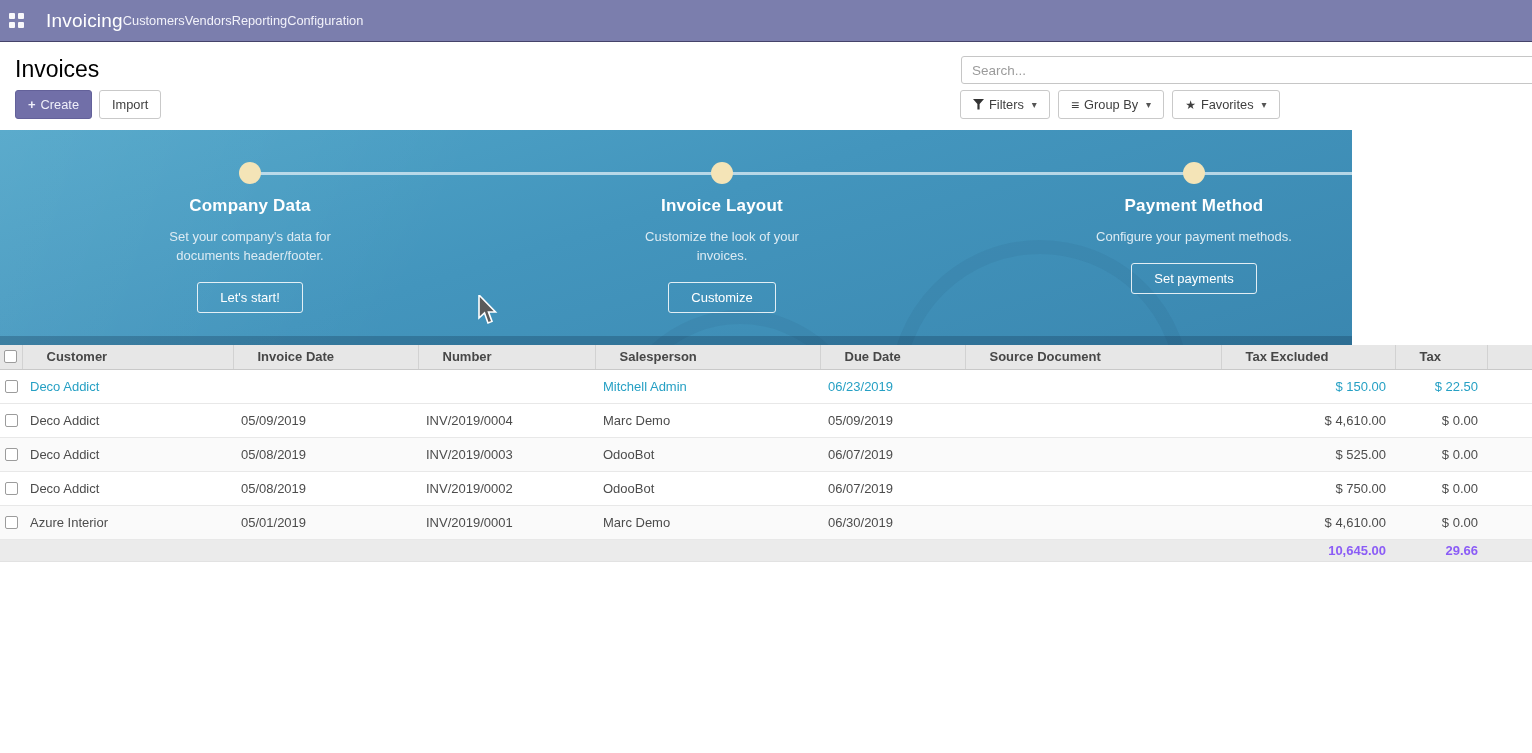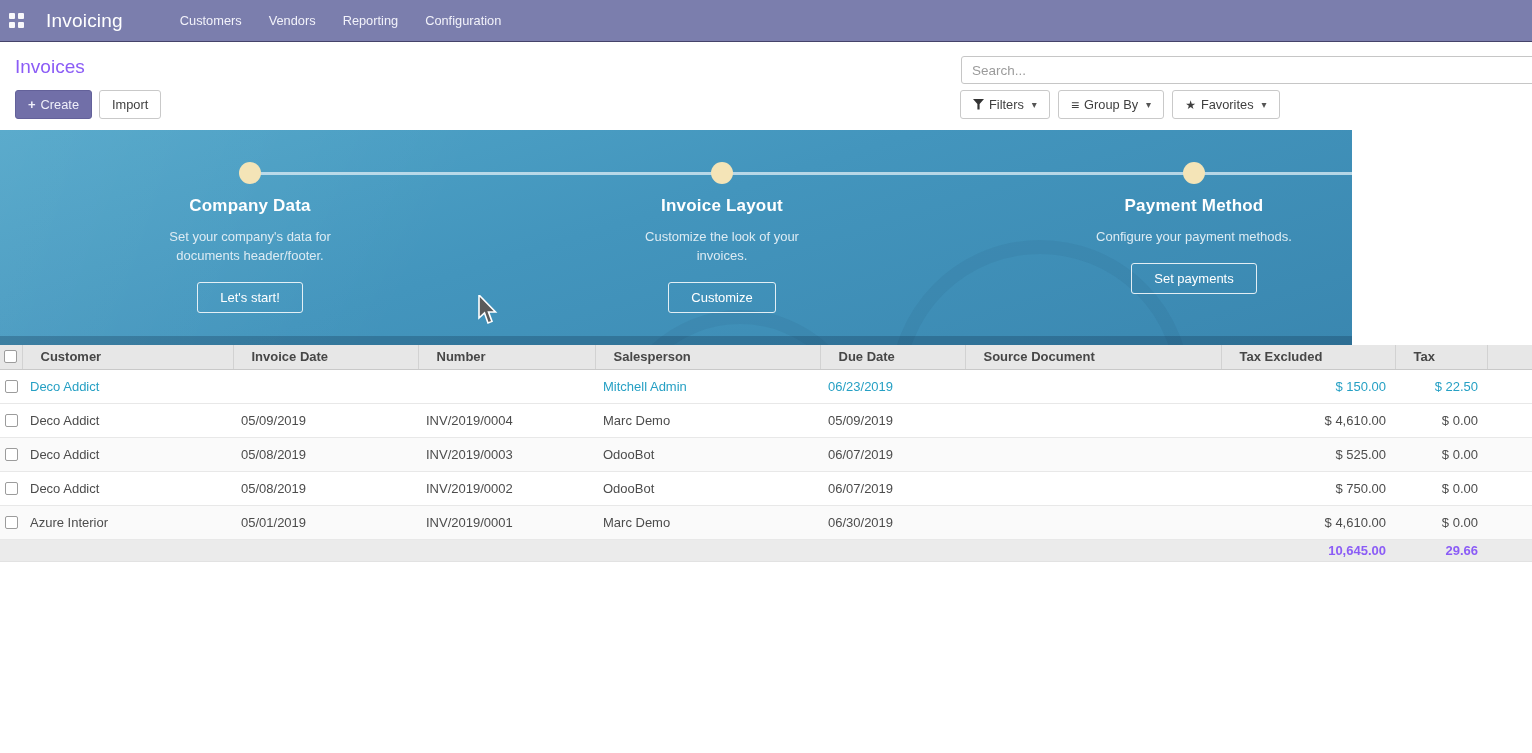--- a/index.html
+++ b/index.html
@@ -7,25 +7,25 @@
   .screen { position:relative; width:1532px; height:753px; background:#fff; overflow:hidden; }
 
   
   .navbar { position:absolute; top:0; left:0; width:100%; height:42px;
             background:#7b7ead; border-bottom:1px solid #45436a;
             display:flex; align-items:center; color:#fff; }
   .apps-grid { width:15px; height:15px; margin-left:9px; display:grid;
                grid-template-columns:6px 6px; grid-template-rows:6px 6px; gap:3px; cursor:pointer; }
   .apps-grid span { background:rgba(255,255,255,0.95); border-radius:1px; }
   .app-title { font-size:19px; margin-left:22px; cursor:pointer; letter-spacing:.2px; }
-  .nav-menu { display:flex; margin-left:57px; gap:27px; }
+  .nav-menu { display:flex; }
   .nav-menu .nav-item { font-size:12.8px; color:#f2f2fa; cursor:pointer; }
 
   
-  .page-title { position:absolute; top:56px; left:15px; font-size:19px; color:#8b5cf6; }
+  .page-title { position:absolute; top:56px; left:15px; font-size:23px; color:#000000; }
   .btn-row { position:absolute; top:90px; left:15px; display:flex; gap:7px; }
   .btn { font-size:12.8px; border:1px solid #c9c9c9; background:#fff; color:#3f3f3f;
          border-radius:3px; padding:6px 12px; cursor:pointer; display:inline-flex;
          align-items:center; gap:5px; height:29px; }
   .btn-primary { background:#716fa8; border-color:#63619a; color:#f0f0fa; }
   .plus-icon { font-weight:700; font-size:13px; line-height:1; }
 
   .search-box { position:absolute; top:56px; left:961px; width:578px; height:28px;
                 border:1px solid #c6c6c6; border-radius:3px; font-size:13.5px;
                 padding:0 10px; color:#444; outline:none; font-family:"Liberation Sans", sans-serif; }
@@ -62,21 +62,21 @@
                     color:#fff; font-size:13px; padding:7px 22px; border-radius:3px; cursor:pointer;
                     font-family:"Liberation Sans", sans-serif; }
 
   
   .cursor { position:absolute; left:478px; top:295px; z-index:50; }
 
   
   .list-view { position:absolute; top:345px; left:0; width:1532px; border-collapse:collapse;
                table-layout:fixed; font-size:13px; color:#4c4c4c; background:#fff; }
   .list-view th { background:#e7e7e7; font-weight:700; color:#474747; text-align:left;
-                  height:24px; padding:0 18px; border-left:1px solid #d2d2d2;
+                  height:24px; padding:0 24px; border-left:1px solid #d2d2d2;
                   border-bottom:1px solid #c9c9c9; white-space:nowrap; overflow:hidden; cursor:pointer; }
   .list-view th:first-child { border-left:none; padding:0; }
   .list-view td { height:34px; padding:0 8px; border-bottom:1px solid #e8e8e8;
                   white-space:nowrap; overflow:hidden; }
   .list-view td:first-child { padding:0; }
   .list-view tbody tr { background:#fff; cursor:pointer;margin-top:28px; }
   .list-view tbody tr:nth-child(3), .list-view tbody tr:nth-child(5) { background:#fafafa; }
   .num { text-align:right; }
   .list-view th.num { padding-right:9px; }
   .list-view td.num { padding-right:9px; }

